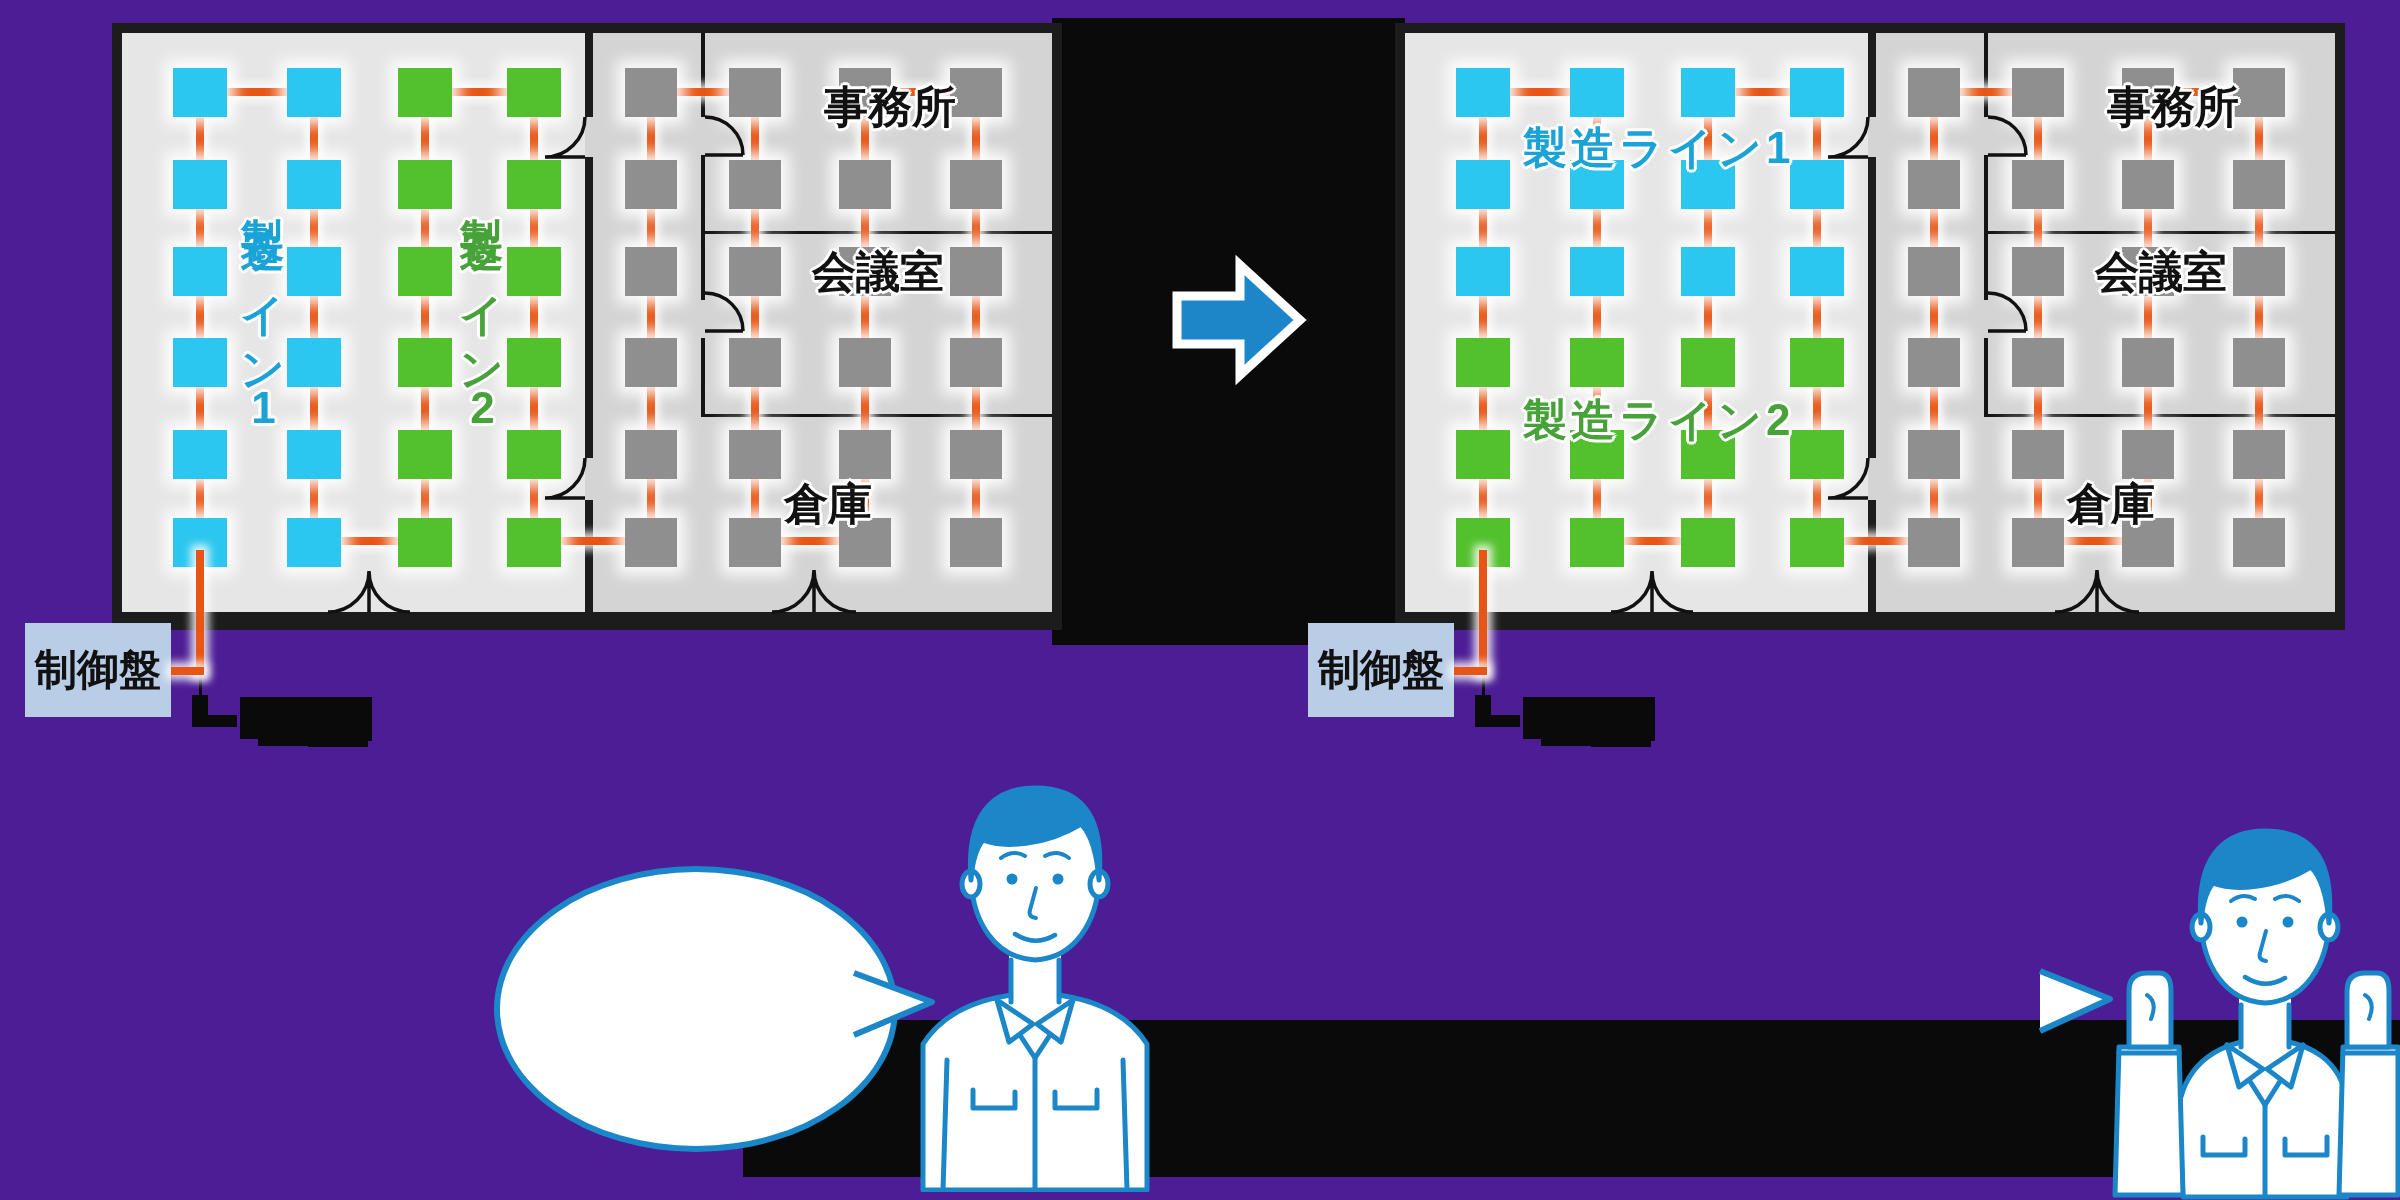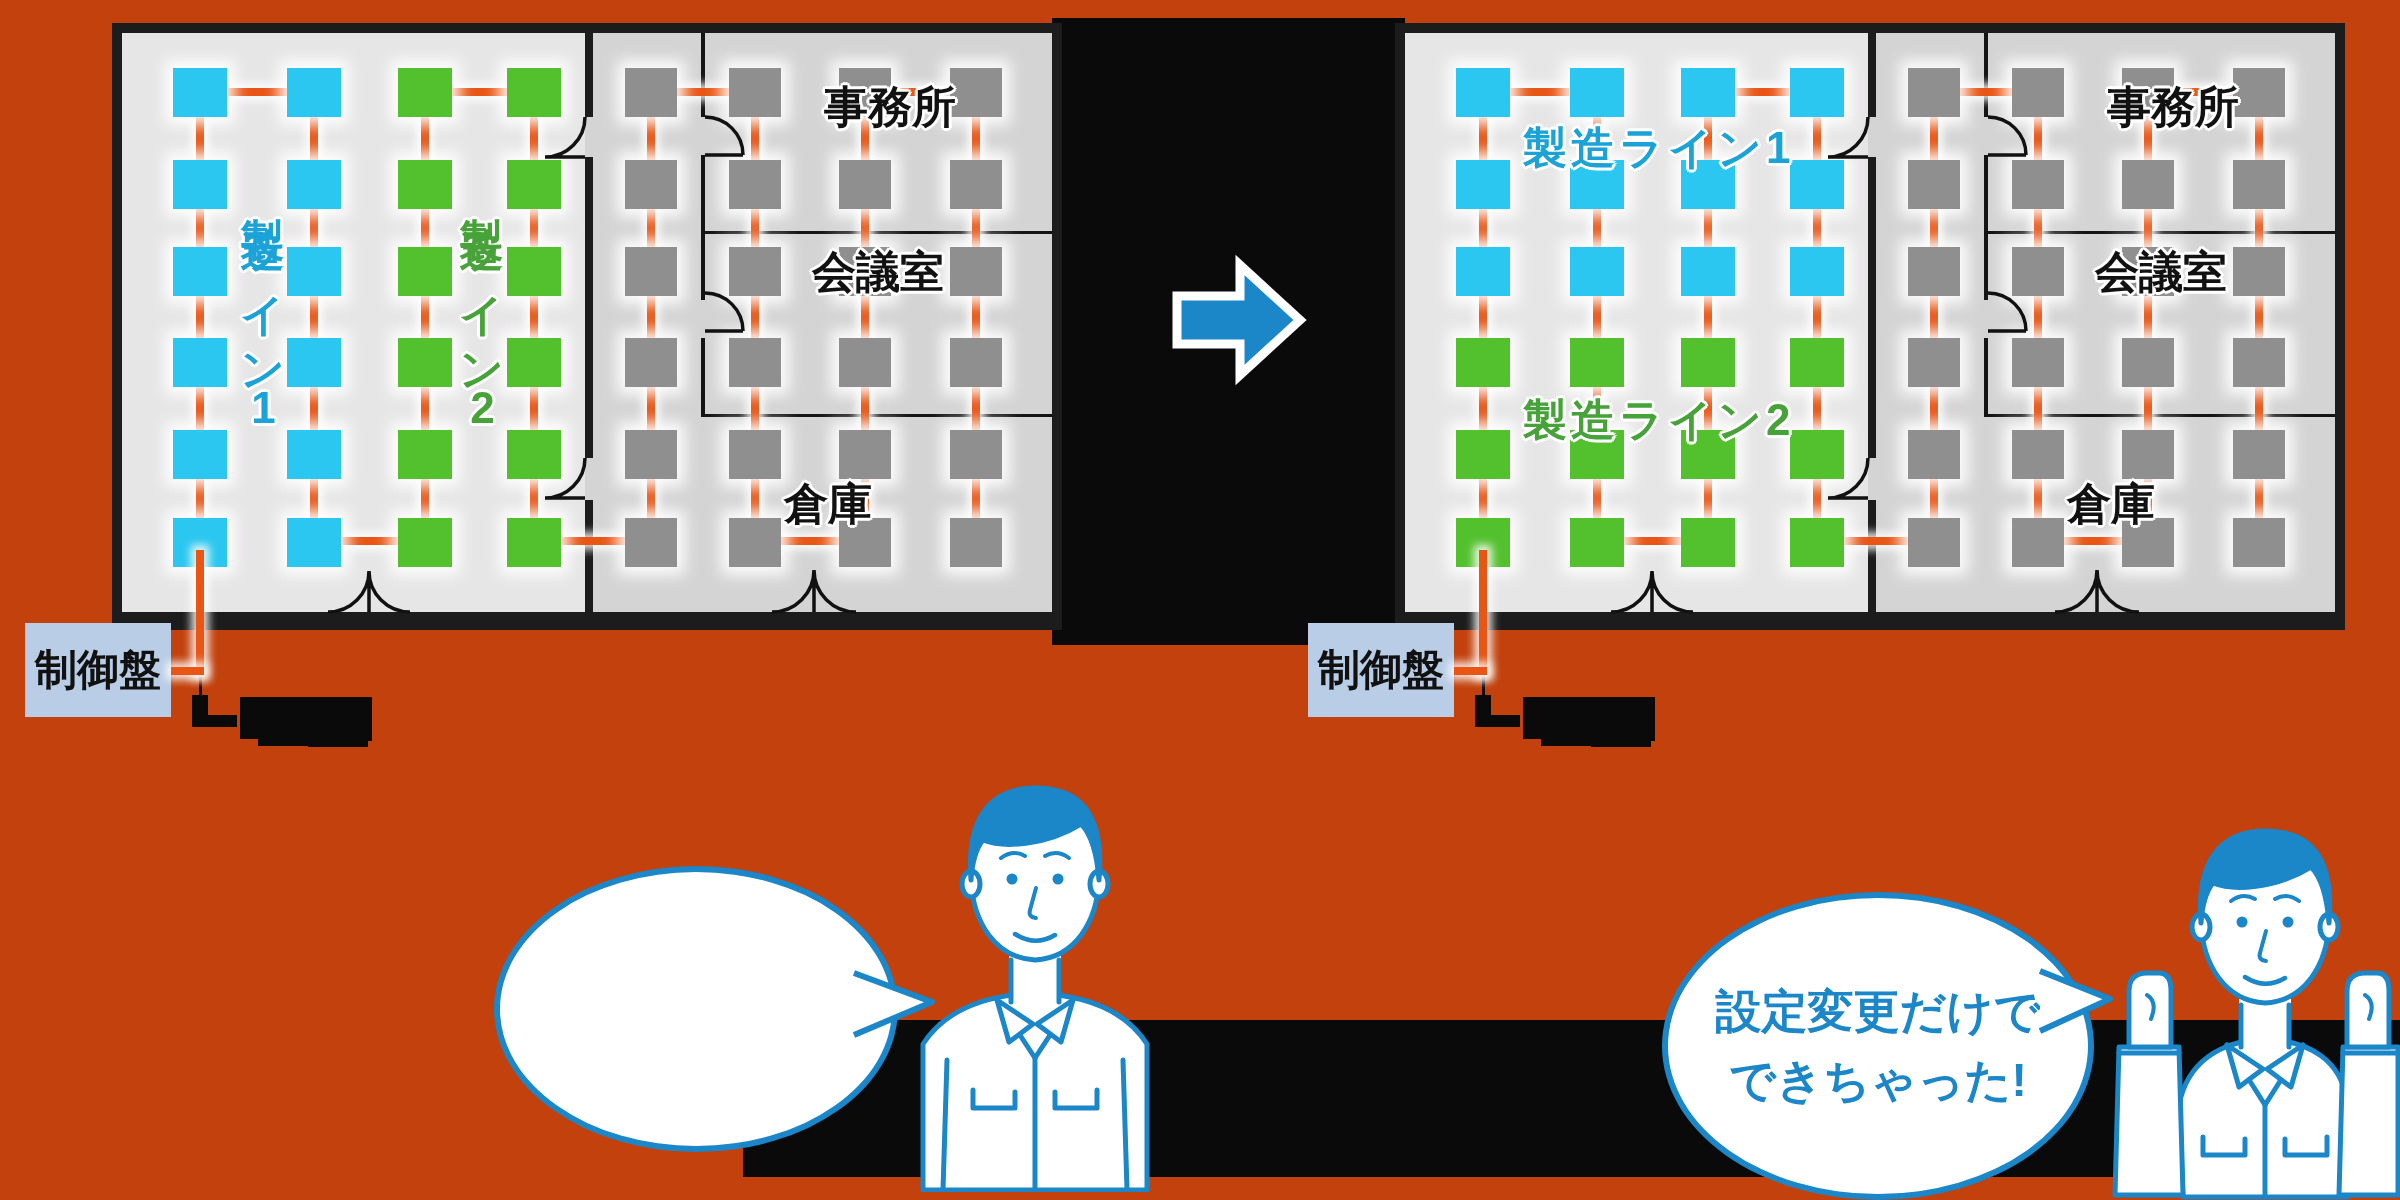--- a/index.html
+++ b/index.html
@@ -1,17 +1,17 @@
 <!DOCTYPE html>
 <html><head>
 <meta charset="utf-8">
 <style>
   html,body{margin:0;padding:0;background:#fff;}
   body{width:2400px;height:1200px;overflow:hidden;font-family:"Liberation Sans",sans-serif;}
-  #stage{position:absolute;left:0;top:0;width:2400px;height:1200px;background:#c2410c;}
+  #stage{position:absolute;left:0;top:0;width:2400px;height:1200px;background:#4c1d95;}
   .abs{position:absolute;}
   .black{background:#0a0a0a;}
   .plan{position:absolute;background:#1c1c1c;}
   .area{position:absolute;}
   .wallseg{position:absolute;background:#141414;}
   .light{position:absolute;box-shadow:0 0 14px 8px rgba(255,255,255,.92);}
   .wire{position:absolute;background:#e85515;box-shadow:0 0 9px 5px rgba(255,255,255,.85);}
   .roomlabel{position:absolute;font-weight:bold;color:#111;font-size:44px;white-space:nowrap;
     text-shadow:-3px 0 #fff,3px 0 #fff,0 -3px #fff,0 3px #fff,-2px -2px #fff,2px 2px #fff,-2px 2px #fff,2px -2px #fff;}
   .linelabel{position:absolute;font-weight:bold;font-size:44px;white-space:nowrap;letter-spacing:4px;
@@ -299,24 +299,20 @@
   <svg class="abs" style="left:1160px;top:250px;z-index:5;" width="160" height="140" viewBox="0 0 160 140">
     <polygon points="17,46 80,46 80,15 140,70 80,125 80,94 17,94" fill="#1b86c8" stroke="#ffffff" stroke-width="9" stroke-linejoin="miter"></polygon>
   </svg>
 
   <div class="bubble" style="left:494px;top:866px;width:392px;height:274px;">
   </div>
   <svg class="tail" style="left:852px;top:968px;" width="86" height="72" viewBox="0 0 86 72">
     <path d="M2,5 L80,34 L2,67" fill="#ffffff" stroke="#1b86c8" stroke-width="6" stroke-linejoin="round"></path>
   </svg>
 
-  <div class="bubble" style="left:1662px;top:892px;width:420px;height:296px;">
-    <span>設定変更だけで</span>
-    <span>できちゃった!</span>
-  </div>
   <svg class="tail" style="left:2038px;top:966px;" width="78" height="70" viewBox="0 0 78 70">
     <path d="M2,5 L72,33 L2,65" fill="#ffffff" stroke="#1b86c8" stroke-width="6" stroke-linejoin="round"></path>
   </svg>
 
   <svg class="worker" style="left:885px;top:762px;" width="300" height="430" viewBox="0 0 300 430" fill="none" stroke="#1b86c8" stroke-width="5" stroke-linecap="round" stroke-linejoin="round">
     <path d="M38,282 C60,248 100,233 150,231 C200,233 240,248 262,282 L262,428 L38,428 Z" fill="#fff"></path>
     <path d="M62,298 L58,428"></path>
       <path d="M238,298 L242,428"></path>
     <rect x="124" y="192" width="52" height="48" fill="#fff" stroke="none"></rect>
     <path d="M126,198 L126,240"></path>

